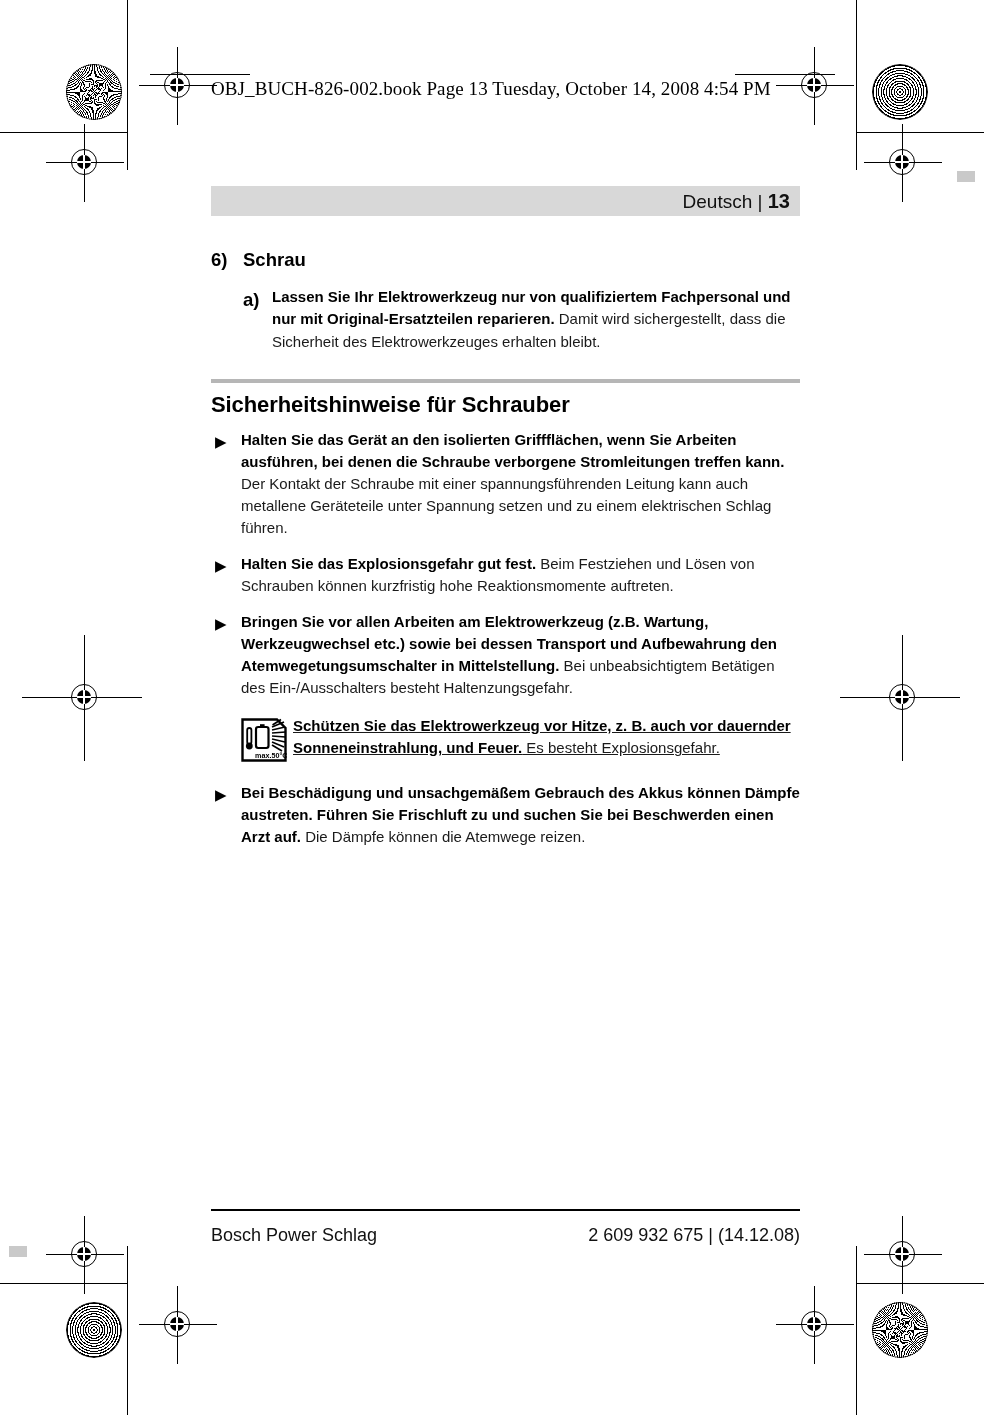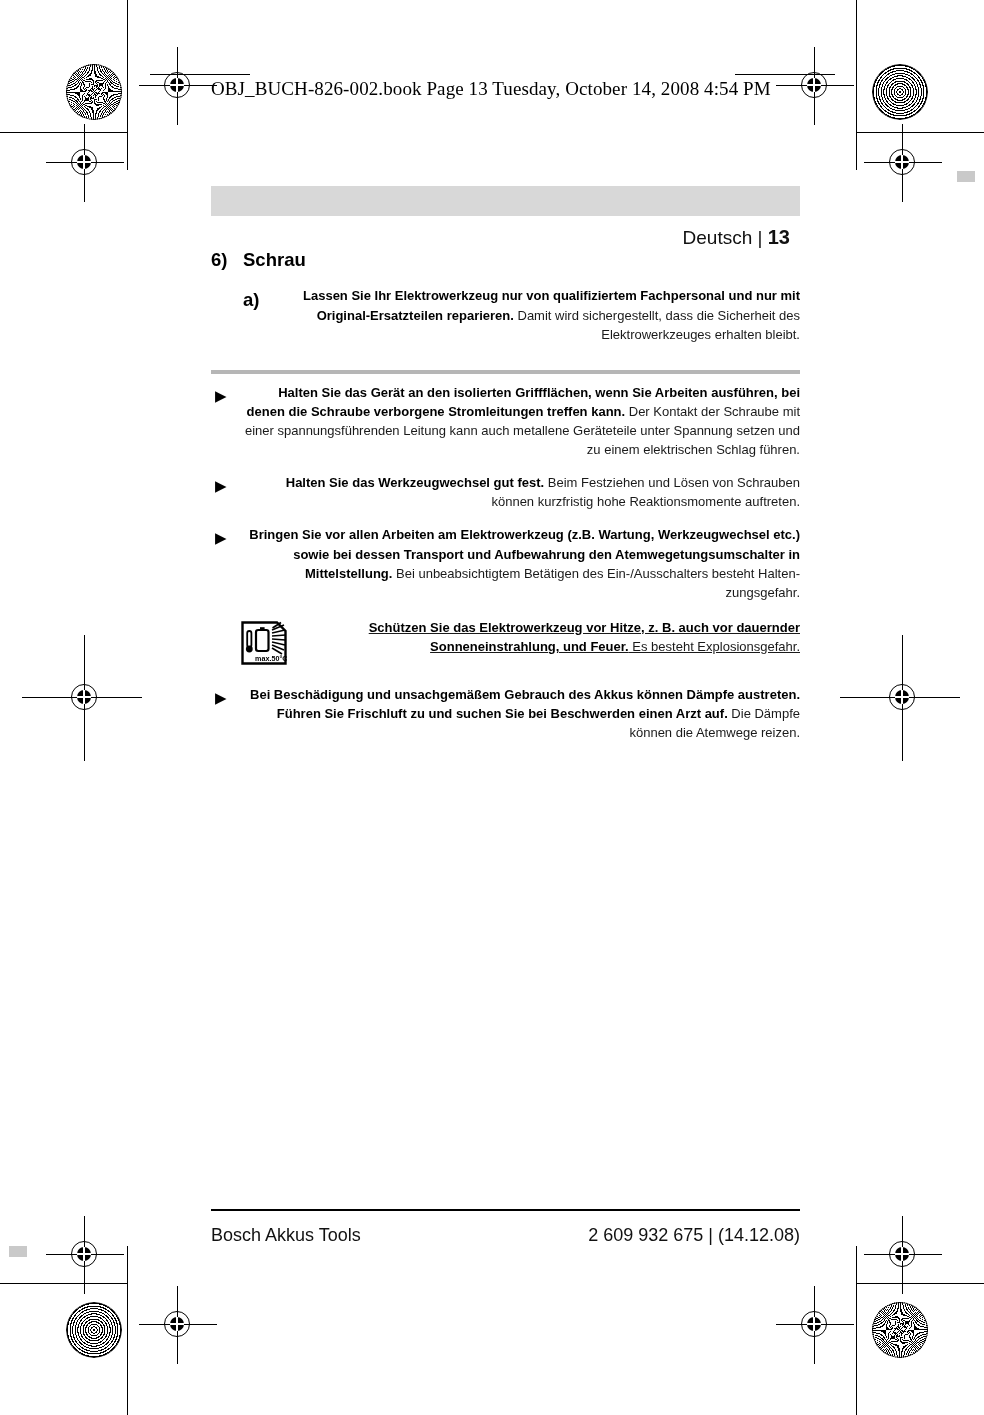--- a/index.html
+++ b/index.html
@@ -121,21 +121,20 @@
     height: 30px;
     background: #d8d8d8;
   }
   .page-band-text {
     position: absolute;
     right: 10px;
     top: 4px;
     font-size: 19px;
     color: #111;
     white-space: nowrap;
-    margin-top: 36px;
   }
   .page-band-text .pg {
     font-weight: bold;
     font-size: 20px;
   }
 
   .content {
     position: absolute;
     left: 211px;
     top: 248px;
@@ -161,24 +160,24 @@
     margin-bottom: 8px;
   }
   .sub-item .lbl {
     width: 29px;
     flex: 0 0 29px;
     font-weight: bold;
     font-size: 18.5px;
     line-height: 1.47;
   }
   .para {
-    font-size: 13px;
+    font-size: 15px;
     line-height: 1.47;
     color: #1a1a1a;
-    text-align: right;
+    text-align: left;
     hyphens: manual;
   }
   .para b {
     color: #000;
     font-weight: bold;
   }
 
   .rule-gray {
     margin-top: 26px;
     margin-bottom: 9px;
@@ -362,32 +361,33 @@
 
     <div class="sub-item">
       <span class="lbl">a)</span>
       <div class="para">
         <b>Lassen Sie Ihr Elektrowerkzeug nur von qualifi­ziertem Fachpersonal und nur mit Original-Ersatz­teilen reparieren.</b><span> Damit wird sichergestellt, dass die Sicherheit des Elektrowerkzeuges erhalten bleibt.</span>
       </div>
     </div>
 
     <div class="rule-gray"></div>
 
+    <div class="h2">Sicherheitshinweise für Schrauber</div>
 
     <div class="bullet">
       <span class="tri">▶</span>
       <div class="btext para">
         <b>Halten Sie das Gerät an den isolierten Griffflächen, wenn Sie Arbeiten ausführen, bei denen die Schrau­be verborgene Stromleitungen treffen kann.</b><span> Der Kon­takt der Schraube mit einer spannungsführenden Lei­tung kann auch metallene Geräteteile unter Spannung setzen und zu einem elektrischen Schlag führen.</span>
       </div>
     </div>
 
     <div class="bullet">
       <span class="tri">▶</span>
       <div class="btext para">
-        <b>Halten Sie das Werkzeugwechsel gut fest.</b><span> Beim Fest­ziehen und Lösen von Schrauben können kurzfristig hohe Reaktionsmomente auftreten.</span>
+        <b>Halten Sie das Explosionsgefahr gut fest.</b><span> Beim Fest­ziehen und Lösen von Schrauben können kurzfristig hohe Reaktionsmomente auftreten.</span>
       </div>
     </div>
 
     <div class="bullet">
       <span class="tri">▶</span>
       <div class="btext para">
         <b>Bringen Sie vor allen Arbeiten am Elektrowerkzeug (z.B. Wartung, Werkzeugwechsel etc.) sowie bei dessen Transport und Aufbewahrung den Atemwege­tungsumschalter in Mittelstellung.</b><span> Bei unbeabsichtig­tem Betätigen des Ein-/Ausschalters besteht Halten­zungsgefahr.</span>
       </div>
     </div>
 
@@ -426,17 +426,17 @@
       <span class="tri">▶</span>
       <div class="btext para">
         <b>Bei Beschädigung und unsachgemäßem Gebrauch des Akkus können Dämpfe austreten. Führen Sie Frischluft zu und suchen Sie bei Beschwerden einen Arzt auf.</b><span> Die Dämpfe können die Atemwege reizen.</span>
       </div>
     </div>
 
   </div>
 
   <div class="footer-rule"></div>
   <div class="footer">
-    <span>Bosch Akkus Tools</span>
+    <span>Bosch Power Schlag</span>
     <span>2 609 932 675 | (14.12.08)</span>
   </div>
 
 </div>
 
 </body></html>

